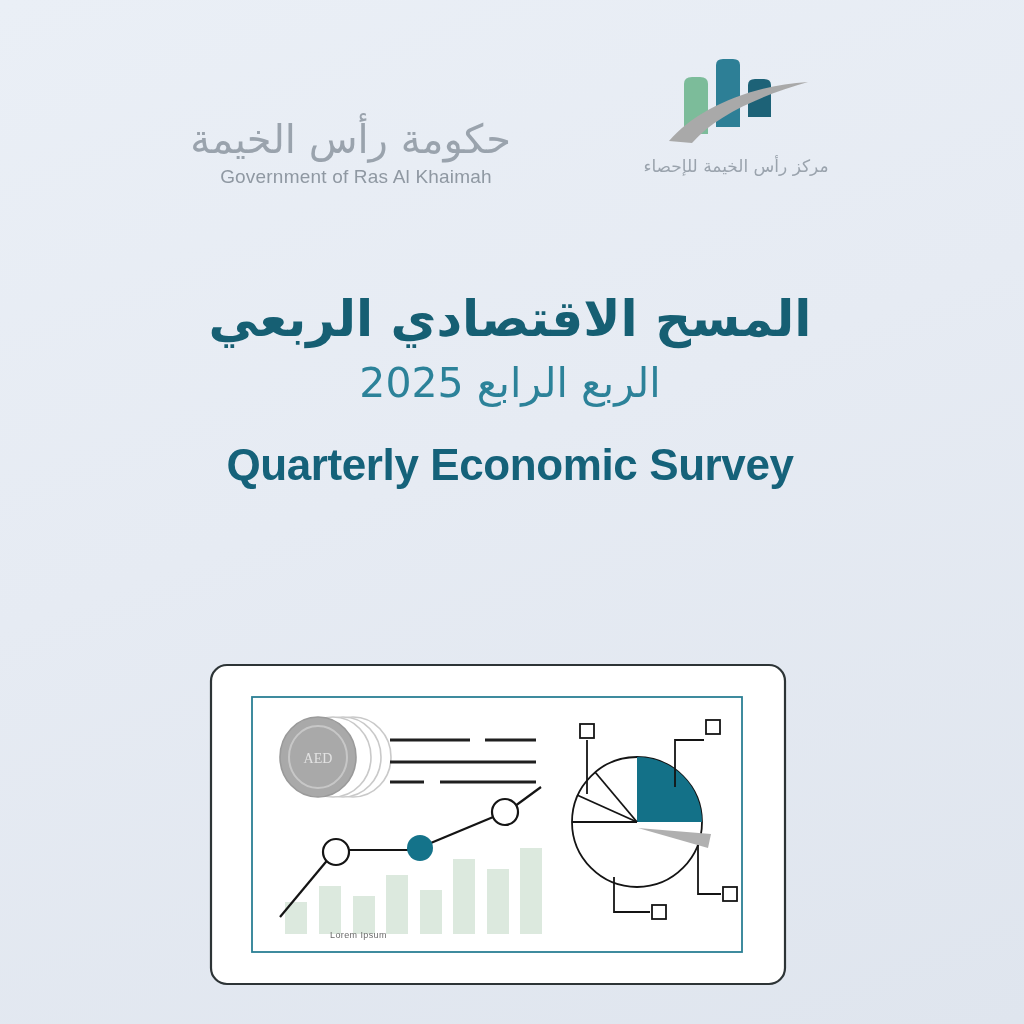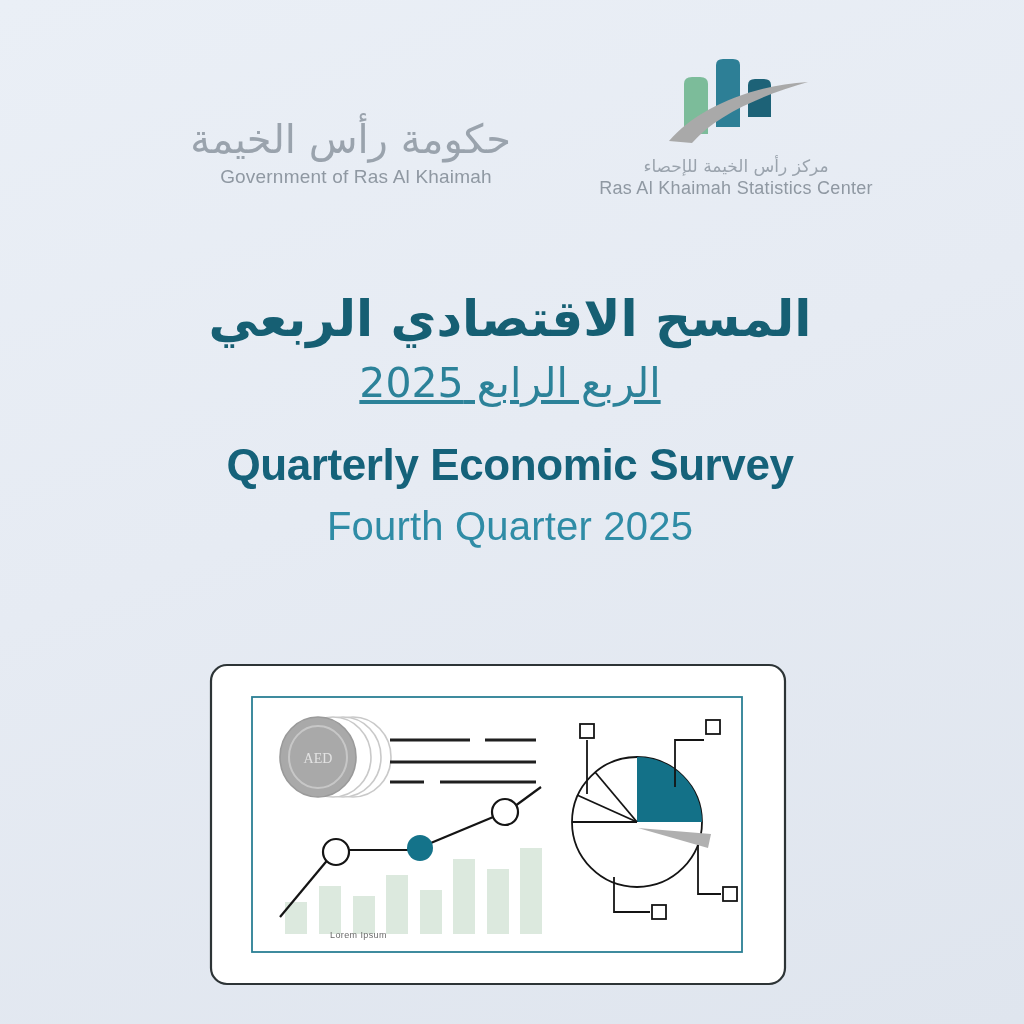--- a/index.html
+++ b/index.html
@@ -103,21 +103,20 @@
     line-height: 1.25;
   }
   .t-ar-sub {
     font-family: "DejaVu Sans", sans-serif;
     font-size: 41px;
     font-weight: normal;
     color: #2c8299;
     direction: rtl;
     line-height: 1.3;
     margin-top: 6px;
-    text-decoration: underline;
   }
   .t-en-main {
     font-size: 44px;
     font-weight: bold;
     color: #15627a;
     letter-spacing: -0.4px;
     margin-top: 30px;
   }
   .t-en-sub {
     font-size: 40px;
@@ -164,29 +163,27 @@
           <path d="M48 29 q0 -7 8 -7 h8 q8 0 8 7 V79 H48 Z" fill="#7cbc9a"></path>
 
           <path d="M80 10 q0 -6 7 -6 h10 q7 0 7 6 V72 H80 Z" fill="#2d7f96"></path>
 
           <path d="M112 30 q0 -6 7 -6 h9 q7 0 7 6 V62 H112 Z" fill="#1d6277"></path>
 
           <path d="M33 86 C60 54 115 30 172 27 C126 40 80 60 56 88 Z" fill="#a9a9a9"></path>
         </svg>
       </div>
       <div class="rak-ar">مركز رأس الخيمة للإحصاء</div>
-      <div class="rak-en">Ras Al Khaimah Statistics Center</div>
     </div>
   </div>
 
   <div class="titles">
     <div class="t-ar-main">المسح الاقتصادي الربعي</div>
     <div class="t-ar-sub">الربع الرابع 2025</div>
     <div class="t-en-main">Quarterly Economic Survey</div>
-    <div class="t-en-sub">Fourth Quarter 2025</div>
   </div>
 
   <div class="illus">
     <svg width="580" height="325" viewBox="0 0 580 325" xmlns="http://www.w3.org/2000/svg">
 
       <rect x="3" y="3" width="574" height="319" rx="16" ry="16" fill="#ffffff" stroke="#2d3436" stroke-width="2.2"></rect>
 
       <rect x="44" y="35" width="490" height="255" fill="#ffffff" stroke="#2b7f94" stroke-width="1.8"></rect>
 
       <g>

